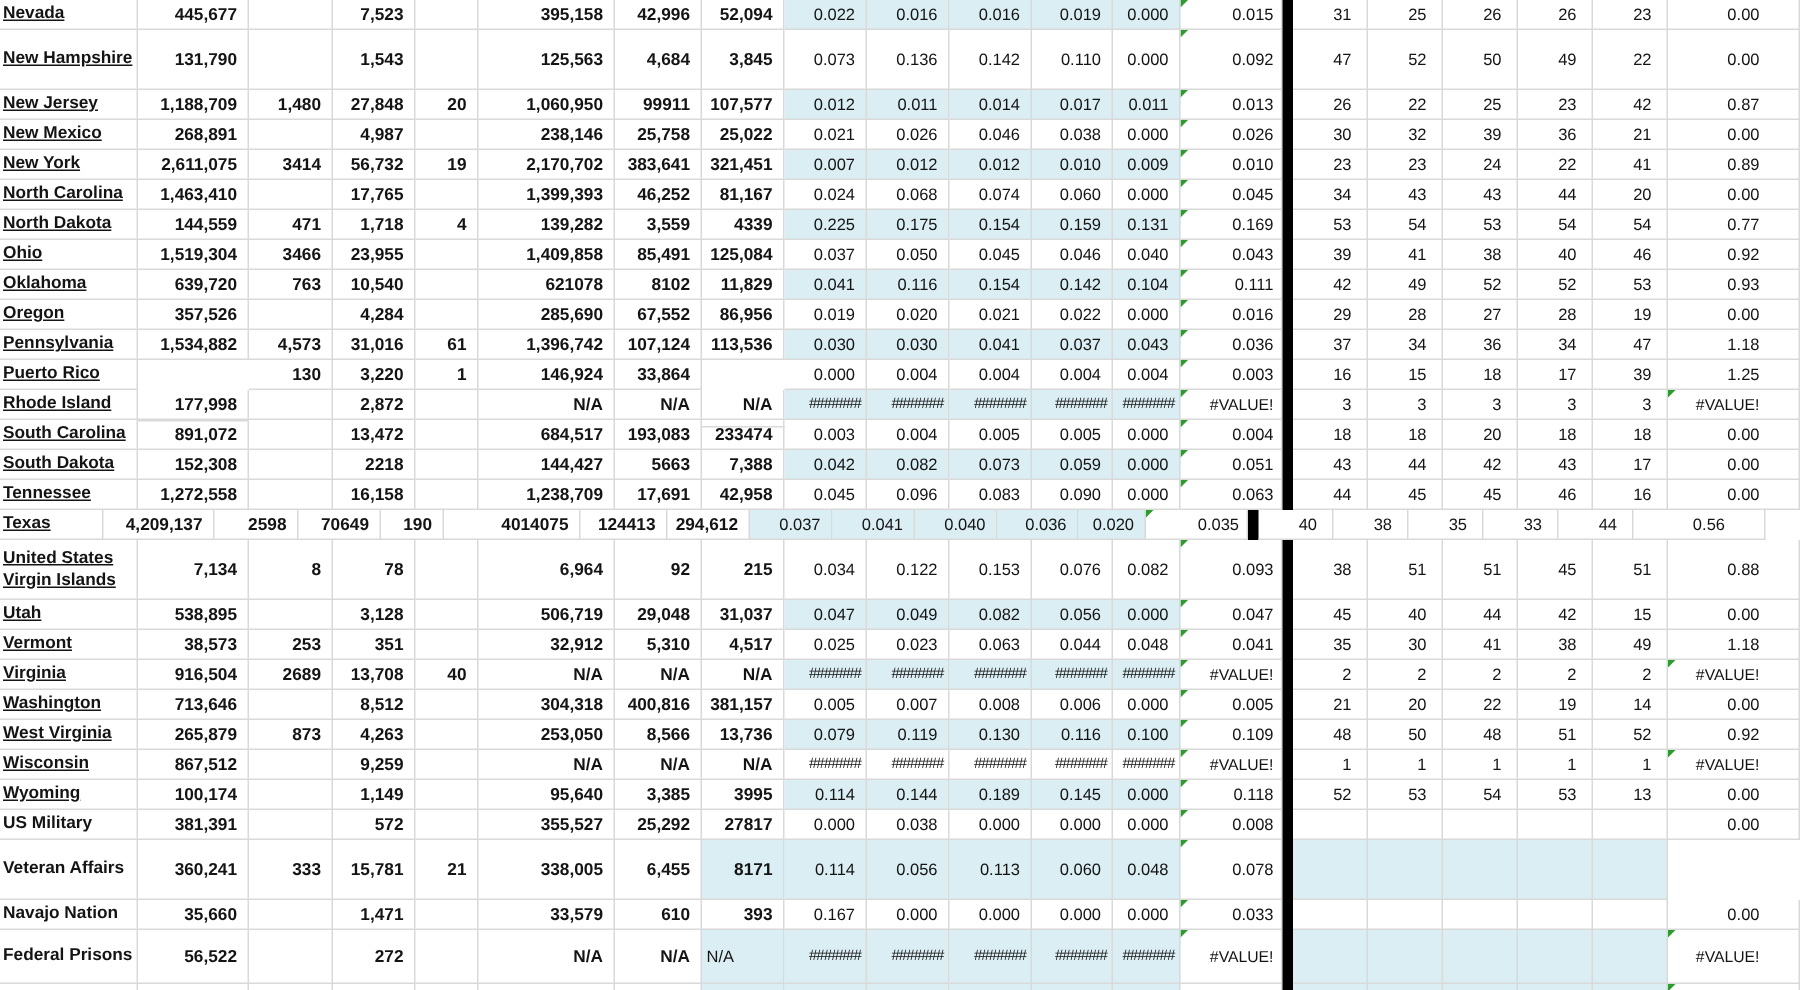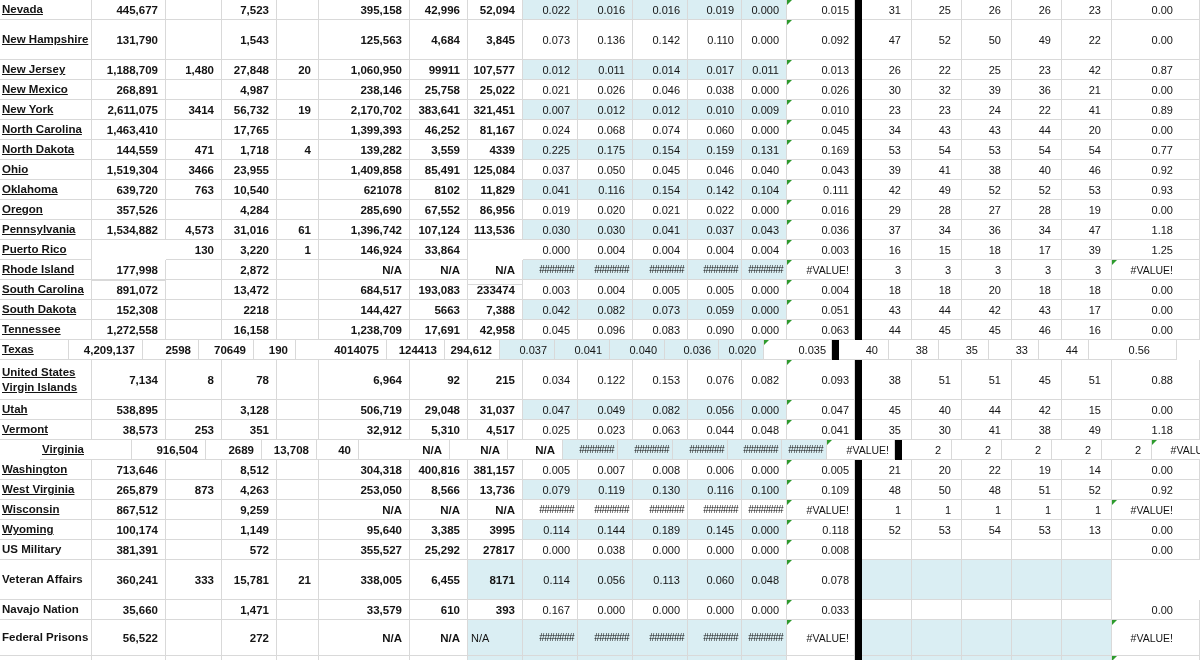--- a/index.html
+++ b/index.html
@@ -511,21 +511,21 @@
       <div class="cell num dec coln" style="width: 68px;">0.041<span class="tri"></span></div>
       <div class="cell divider" style="width: 7px; background: rgb(0, 0, 0);"></div>
       <div class="cell num dec ops" style="width: 50px;">35</div>
       <div class="cell num dec ops" style="width: 50px;">30</div>
       <div class="cell num dec ops" style="width: 50px;">41</div>
       <div class="cell num dec ops" style="width: 50px;">38</div>
       <div class="cell num dec ops" style="width: 50px;">49</div>
       <div class="cell num dec colt" style="width: 88px;">1.18</div>
     </div>
     <div class="row" style="height: 20px;">
-      <div class="cell state link" style="width: 92px; margin-left: 40px;">Virginia</div>
+      <div class="cell state link" style="width: 92px;">Virginia</div>
       <div class="cell num bold" style="width: 74px;">916,504</div>
       <div class="cell num bold" style="width: 56px;">2689</div>
       <div class="cell num bold" style="width: 55px;">13,708</div>
       <div class="cell num bold" style="width: 42px;">40</div>
       <div class="cell num bold" style="width: 91px;">N/A</div>
       <div class="cell num bold" style="width: 58px;">N/A</div>
       <div class="cell num bold" style="width: 55px;">N/A</div>
       <div class="cell num dec hash blue" style="width: 55px;">#######</div>
       <div class="cell num dec hash blue" style="width: 55px;">#######</div>
       <div class="cell num dec hash blue" style="width: 55px;">#######</div>

